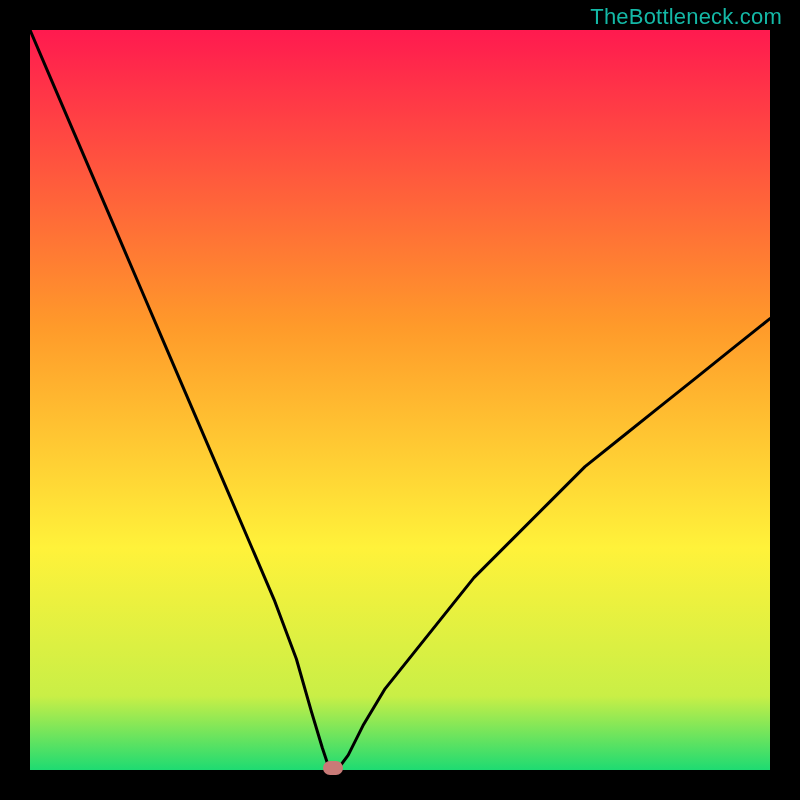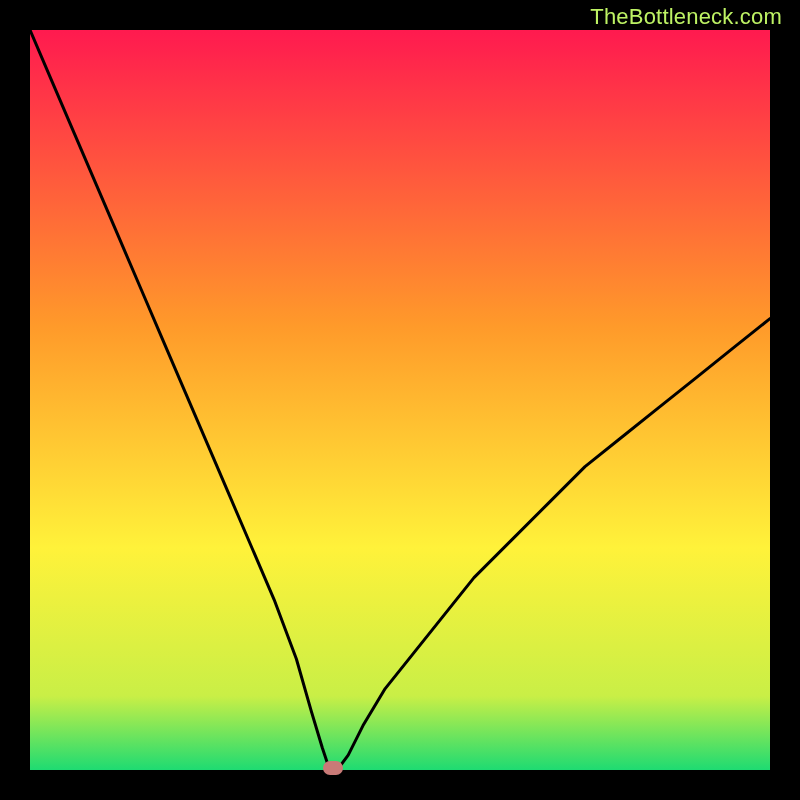--- a/index.html
+++ b/index.html
@@ -58,14 +58,14 @@
             <stop offset="100%" stop-color="#1edb72"></stop>
           </linearGradient>
       </defs>
       <rect x="0" y="0" width="100" height="100" fill="url(#bg)"></rect>
     </svg>
     <svg class="curve" viewBox="0 0 100 100" preserveAspectRatio="none">
       <path id="curvePath" fill="none" stroke-width="0.42" stroke-linejoin="round" stroke-linecap="round" vector-effect="non-scaling-stroke" d="M0.000 0.000 L3.000 7.000 L6.000 14.000 L9.000 21.000 L12.000 28.000 L15.000 35.000 L18.000 42.000 L21.000 49.000 L24.000 56.000 L27.000 63.000 L30.000 70.000 L33.000 77.000 L36.000 85.000 L38.000 92.000 L39.500 97.000 L40.500 100.000 L41.500 100.000 L43.000 98.000 L45.000 94.000 L48.000 89.000 L52.000 84.000 L56.000 79.000 L60.000 74.000 L65.000 69.000 L70.000 64.000 L75.000 59.000 L80.000 55.000 L85.000 51.000 L90.000 47.000 L95.000 43.000 L100.000 39.000" stroke="#000000" style="stroke-width: 3px;"></path>
     </svg>
     <div class="marker" id="marker" style="width: 20px; height: 14px; left: 293.4px; top: 731px; background: rgb(201, 122, 119); border-radius: 7px;"></div>
   </div>
-  <div class="watermark" id="wm" style="right: 18px; top: 4px; color: #bef264;">TheBottleneck.com</div>
+  <div class="watermark" id="wm" style="right: 18px; top: 4px; color: #14b8a6;">TheBottleneck.com</div>
 </div>
 
 </body></html>

